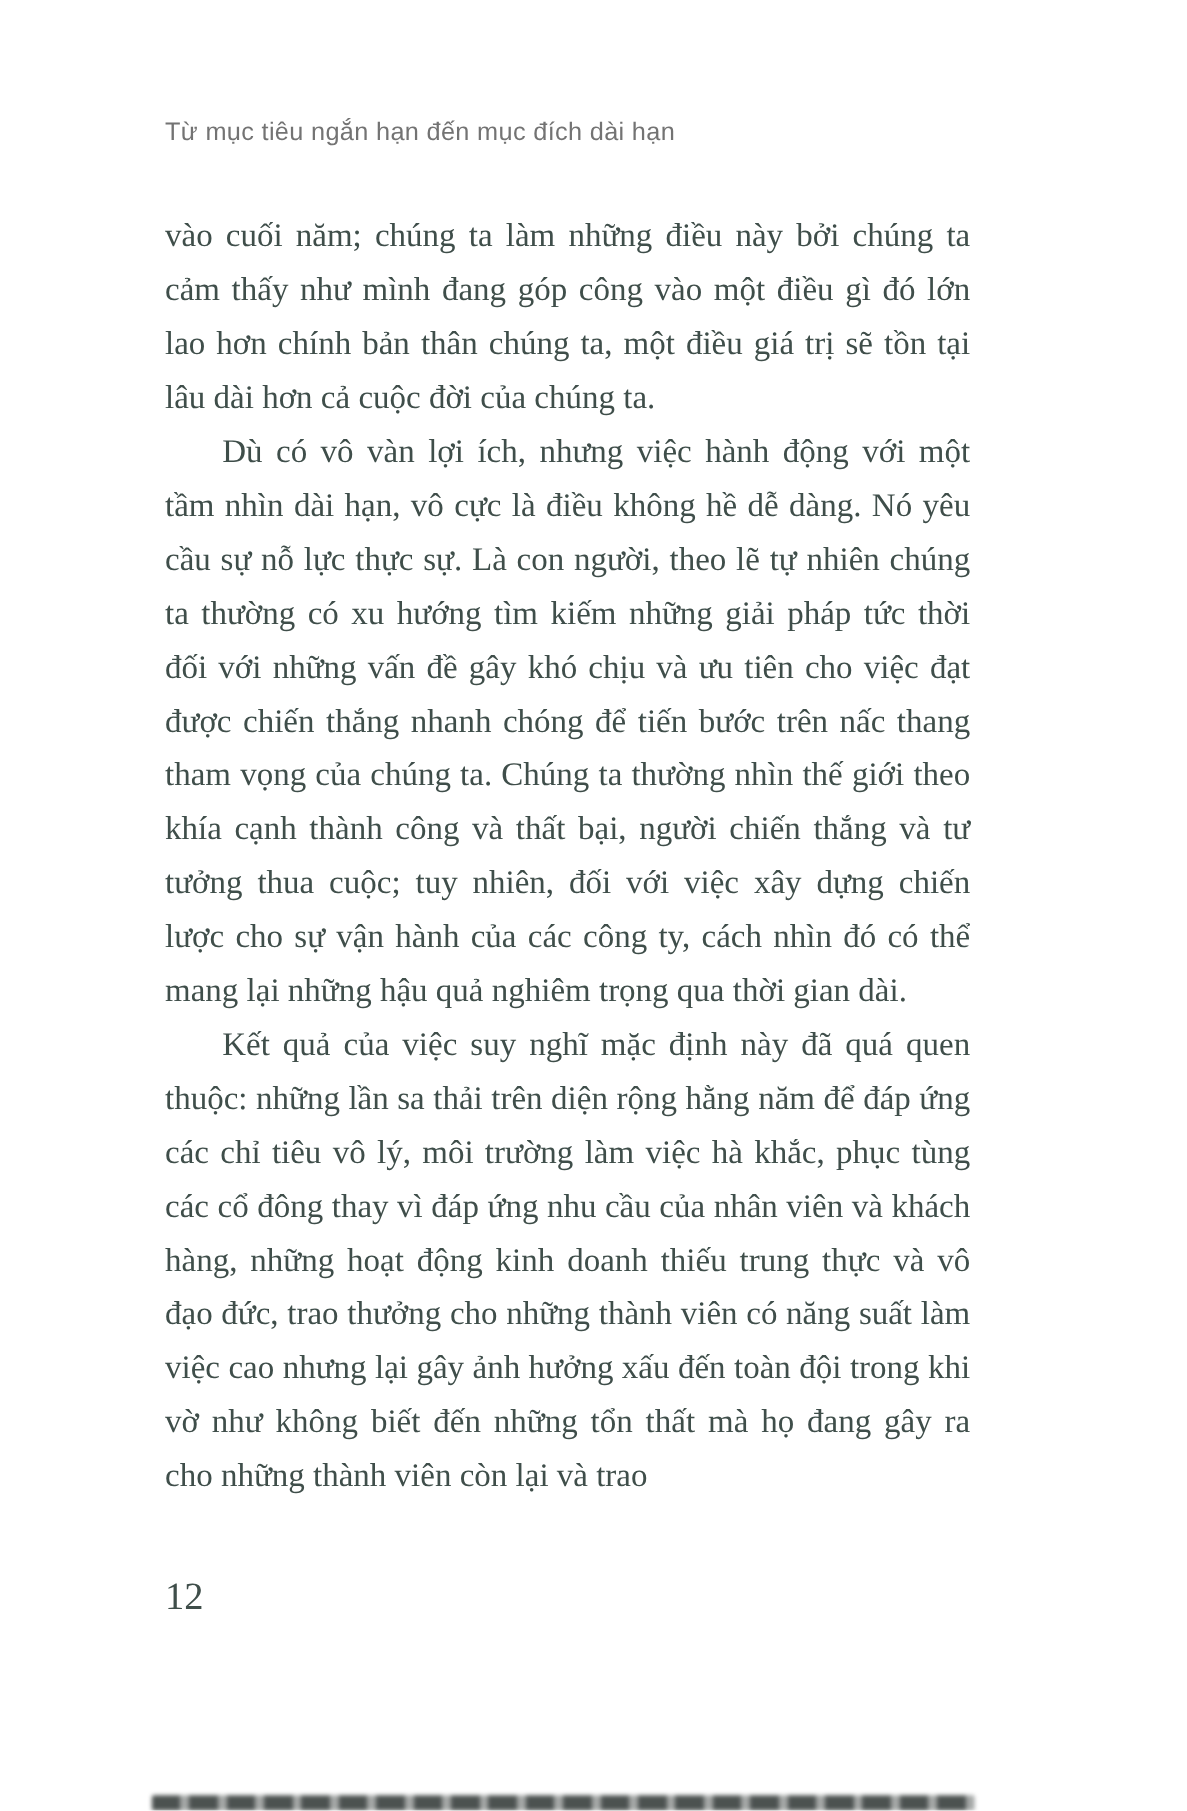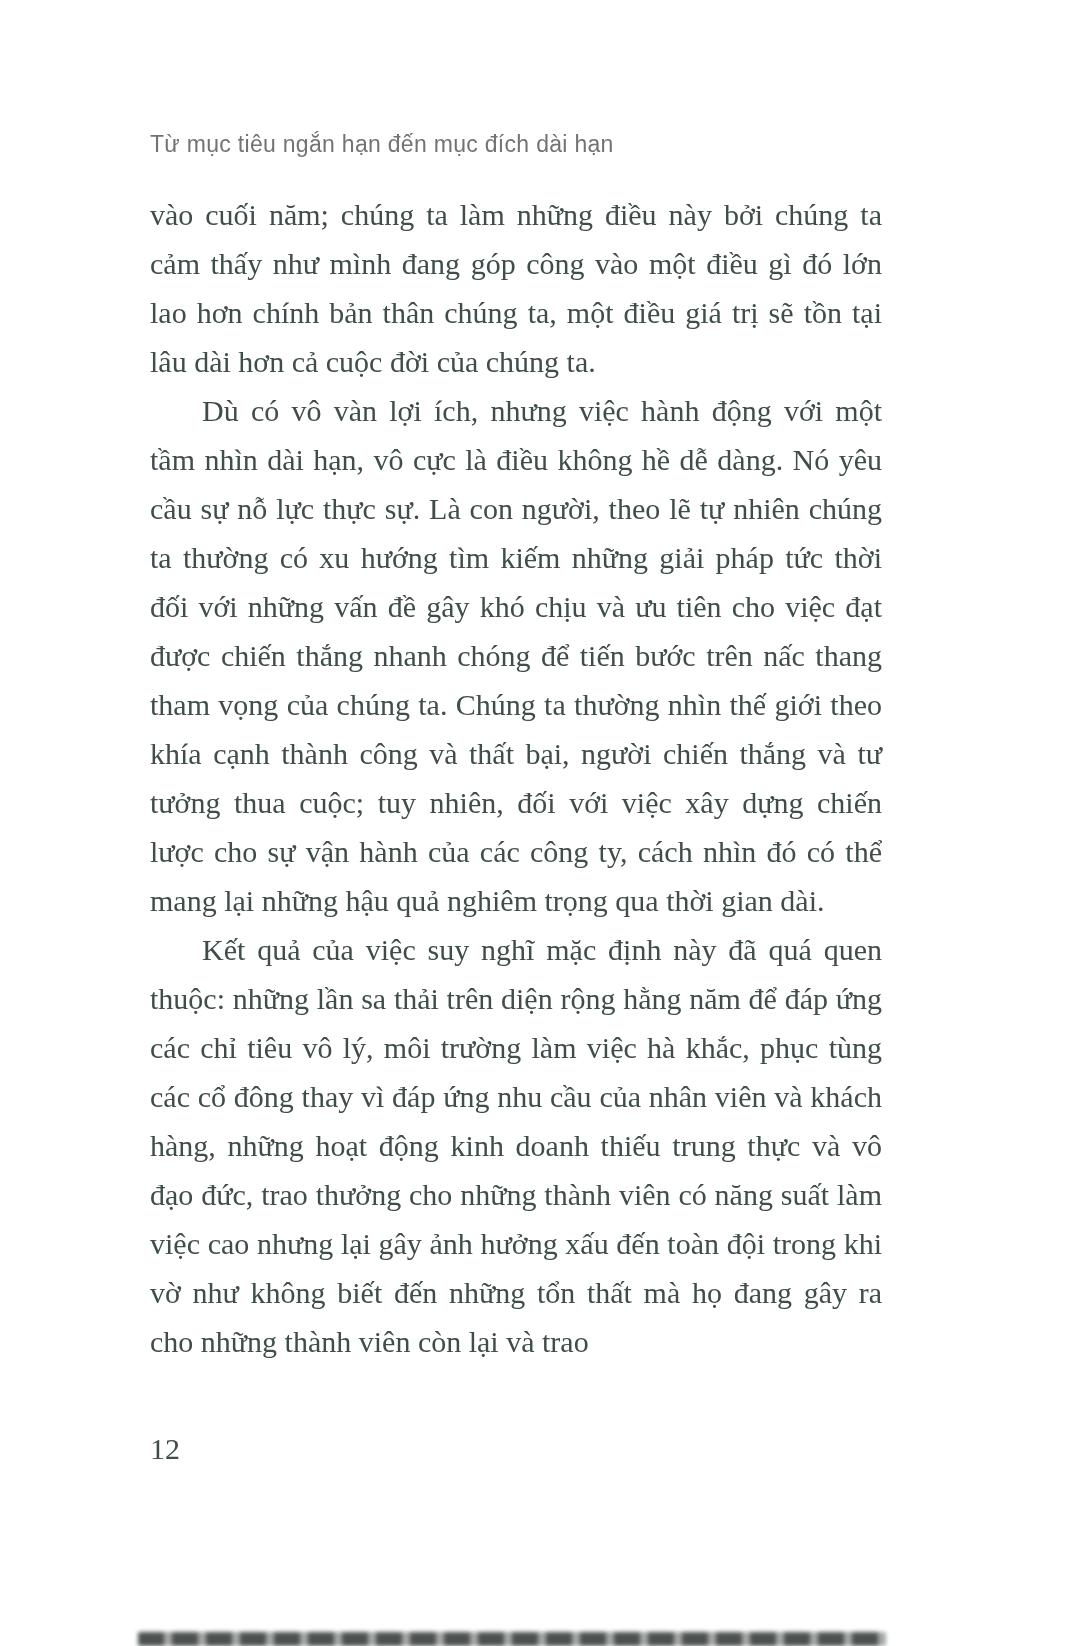--- a/index.html
+++ b/index.html
@@ -14,21 +14,21 @@
     overflow: hidden;
     font-family: "Liberation Serif", serif;
   }
   .page {
     position: absolute;
     inset: 0;
   }
   .running-header {
     position: absolute;
     left: 150px;
-    top: 131px;
+    top: 106px;
     font-family: "Liberation Sans", sans-serif;
     font-size: 23px;
     font-weight: 400;
     color: #737373;
     letter-spacing: 0.3px;
     white-space: nowrap;
   }
   .body-text {
     position: absolute;
     left: 150px;
@@ -46,21 +46,21 @@
   .para + .para {
   }
   .para.indent {
     text-indent: 52px;
   }
   .page-number {
     position: absolute;
     left: 150px;
     top: 1432px;
     font-family: "Liberation Serif", serif;
-    font-size: 30px;
+    font-size: 35px;
     color: #3f4e4a;
   }
   .cut-off-text-line {
     position: absolute;
     left: 138px;
     bottom: 0;
     width: 748px;
     height: 14px;
     background:
       repeating-linear-gradient(90deg,

